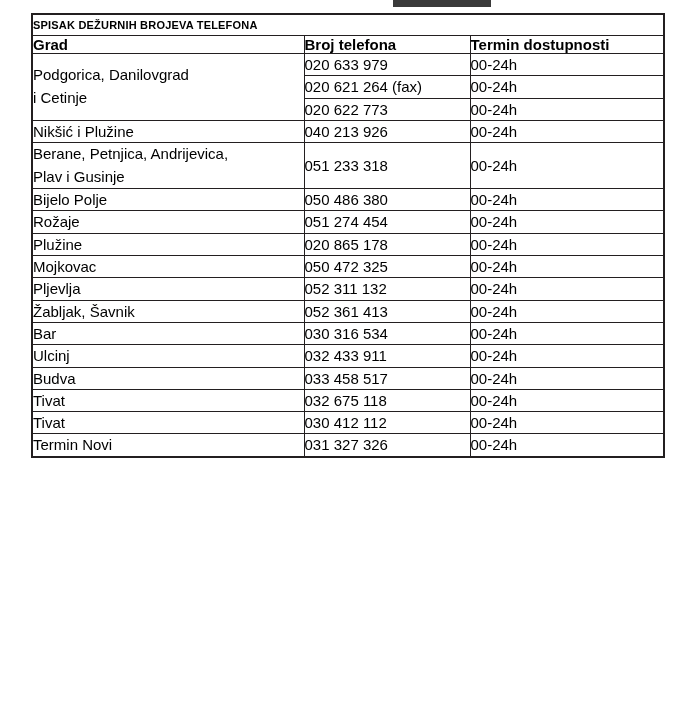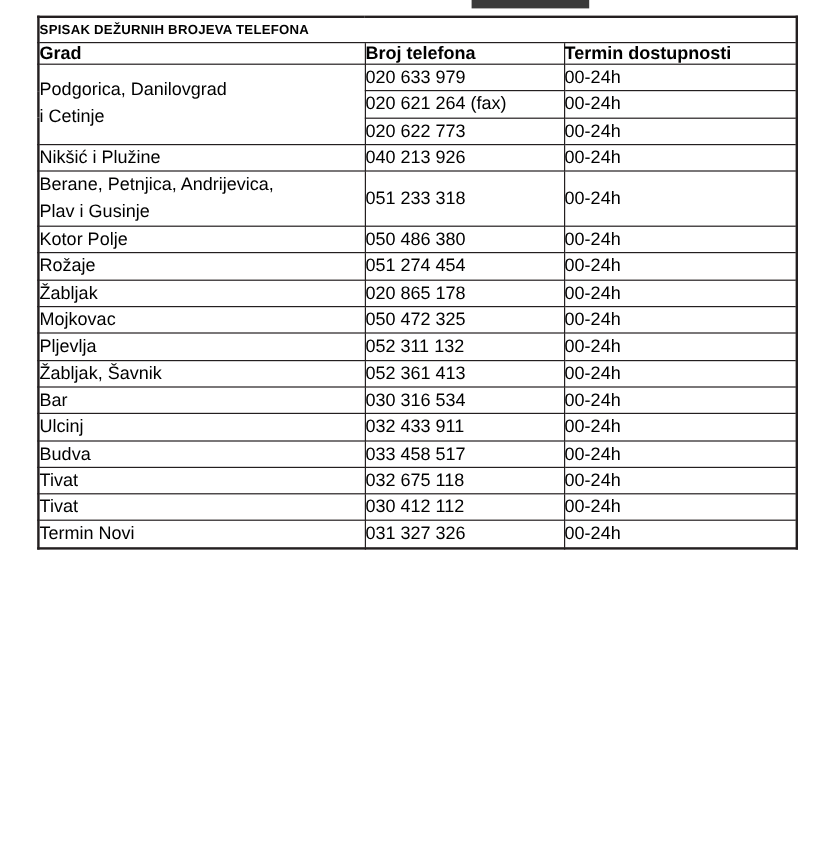--- a/index.html
+++ b/index.html
@@ -106,31 +106,31 @@
         <td class="cell">Nikšić i Plužine</td>
         <td class="cell">040 213 926</td>
         <td class="cell">00-24h</td>
       </tr>
       <tr>
         <td class="cell multi">Berane, Petnjica, Andrijevica,<br>Plav i Gusinje</td>
         <td class="cell">051 233 318</td>
         <td class="cell">00-24h</td>
       </tr>
       <tr>
-        <td class="cell">Kotor Polje</td>
+        <td class="cell">Bijelo Polje</td>
         <td class="cell">050 486 380</td>
         <td class="cell">00-24h</td>
       </tr>
       <tr>
         <td class="cell">Rožaje</td>
         <td class="cell">051 274 454</td>
         <td class="cell">00-24h</td>
       </tr>
       <tr>
-        <td class="cell">Žabljak</td>
+        <td class="cell">Plužine</td>
         <td class="cell">020 865 178</td>
         <td class="cell">00-24h</td>
       </tr>
       <tr>
         <td class="cell">Mojkovac</td>
         <td class="cell">050 472 325</td>
         <td class="cell">00-24h</td>
       </tr>
       <tr>
         <td class="cell">Pljevlja</td>

